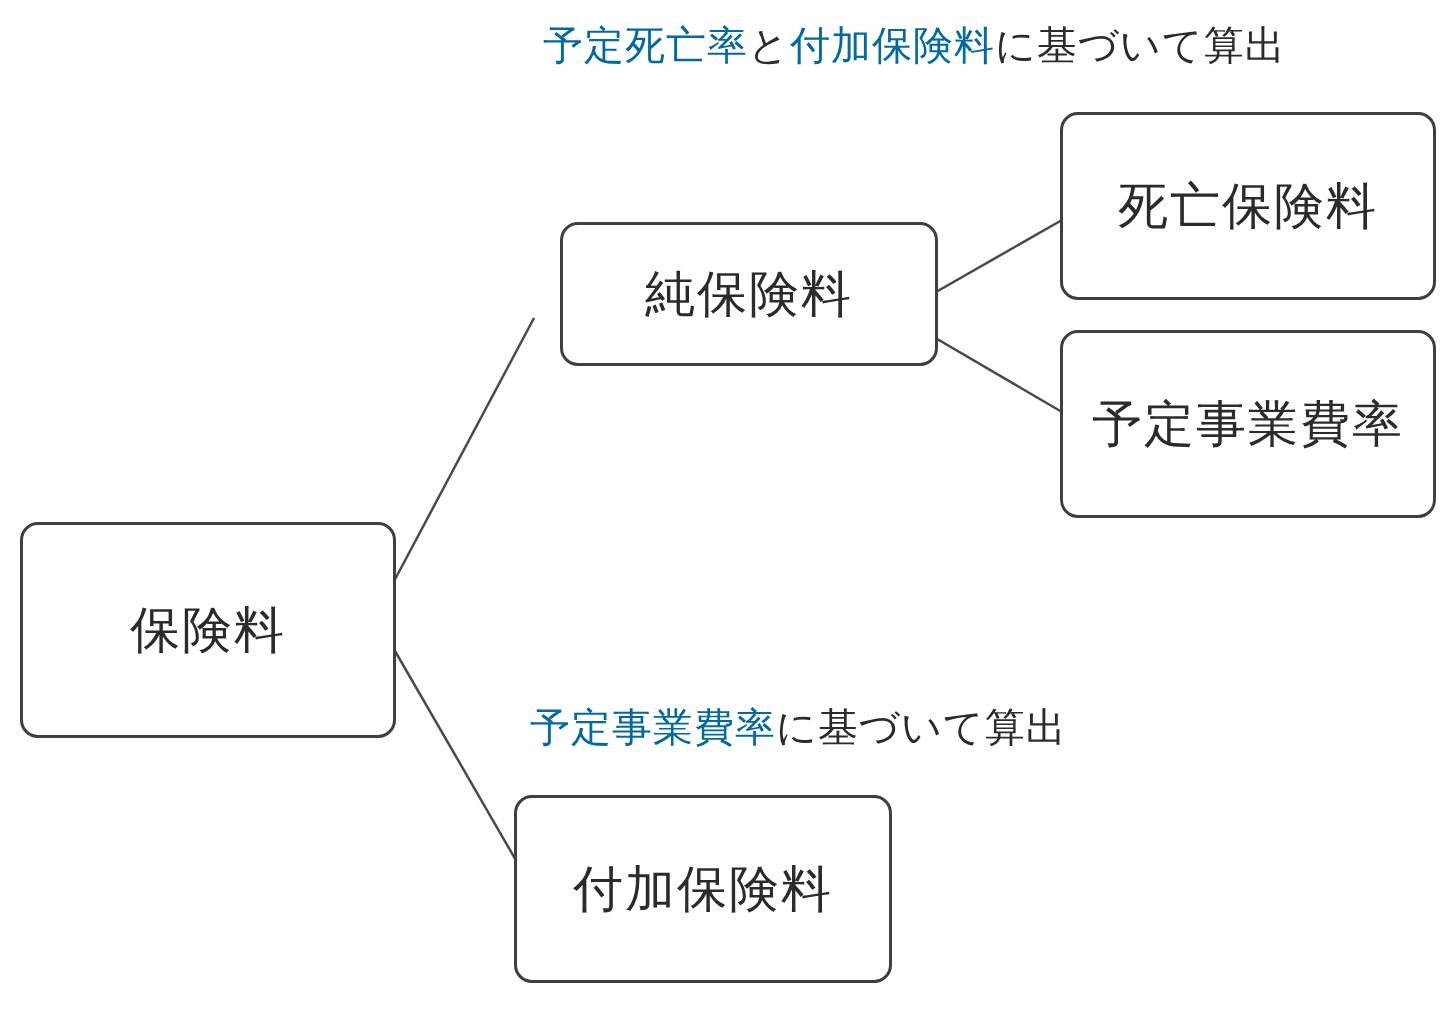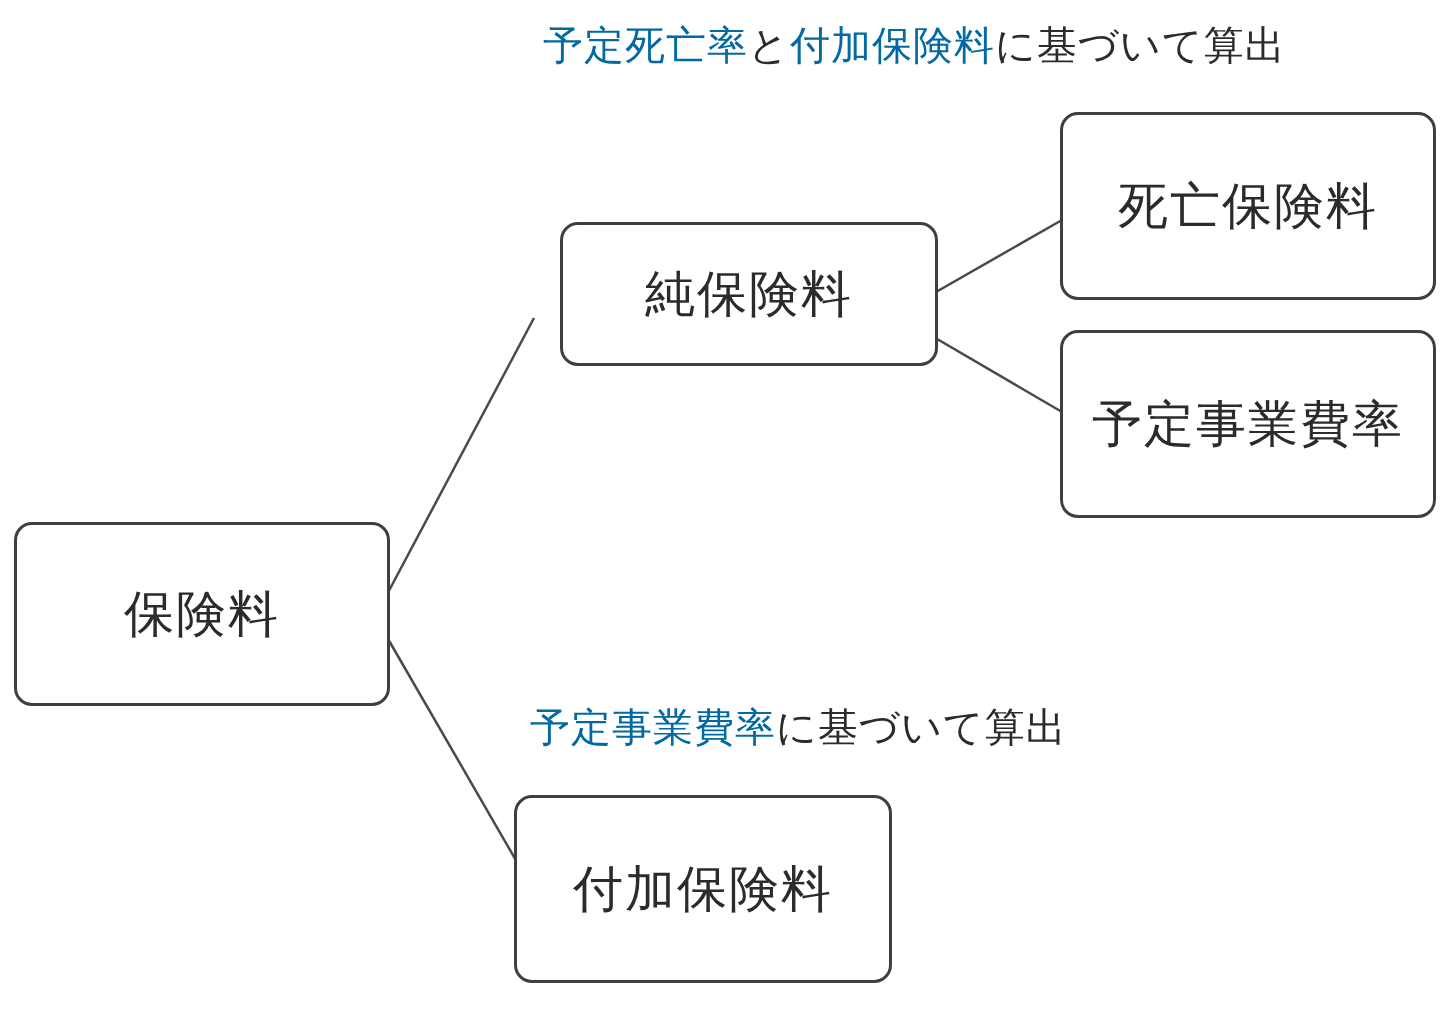--- a/index.html
+++ b/index.html
@@ -29,21 +29,21 @@
     background: #ffffff;
     border: 3px solid #3f3f3f;
     border-radius: 18px;
     display: flex;
     align-items: center;
     justify-content: center;
     color: #2b2b2b;
     font-size: 50px;
     letter-spacing: 2px;
   }
-  .node-premium        { left: 14px;    top: 522px; width: 376px; height: 184px; text-align: center; }
+  .node-premium        { left: 20px;    top: 522px; width: 376px; height: 216px; text-align: center; }
   .node-net-premium    { left: 560px;  top: 222px; width: 378px; height: 144px; }
   .node-death-premium  { left: 1060px; top: 112px; width: 376px; height: 188px; }
   .node-survival-premium { left: 1060px; top: 330px; width: 376px; height: 188px; }
   .node-loading-premium  { left: 514px;  top: 795px; width: 378px; height: 188px; }
 
   .annotation {
     position: absolute;
     font-size: 40px;
     color: #2b2b2b;
     white-space: nowrap;

